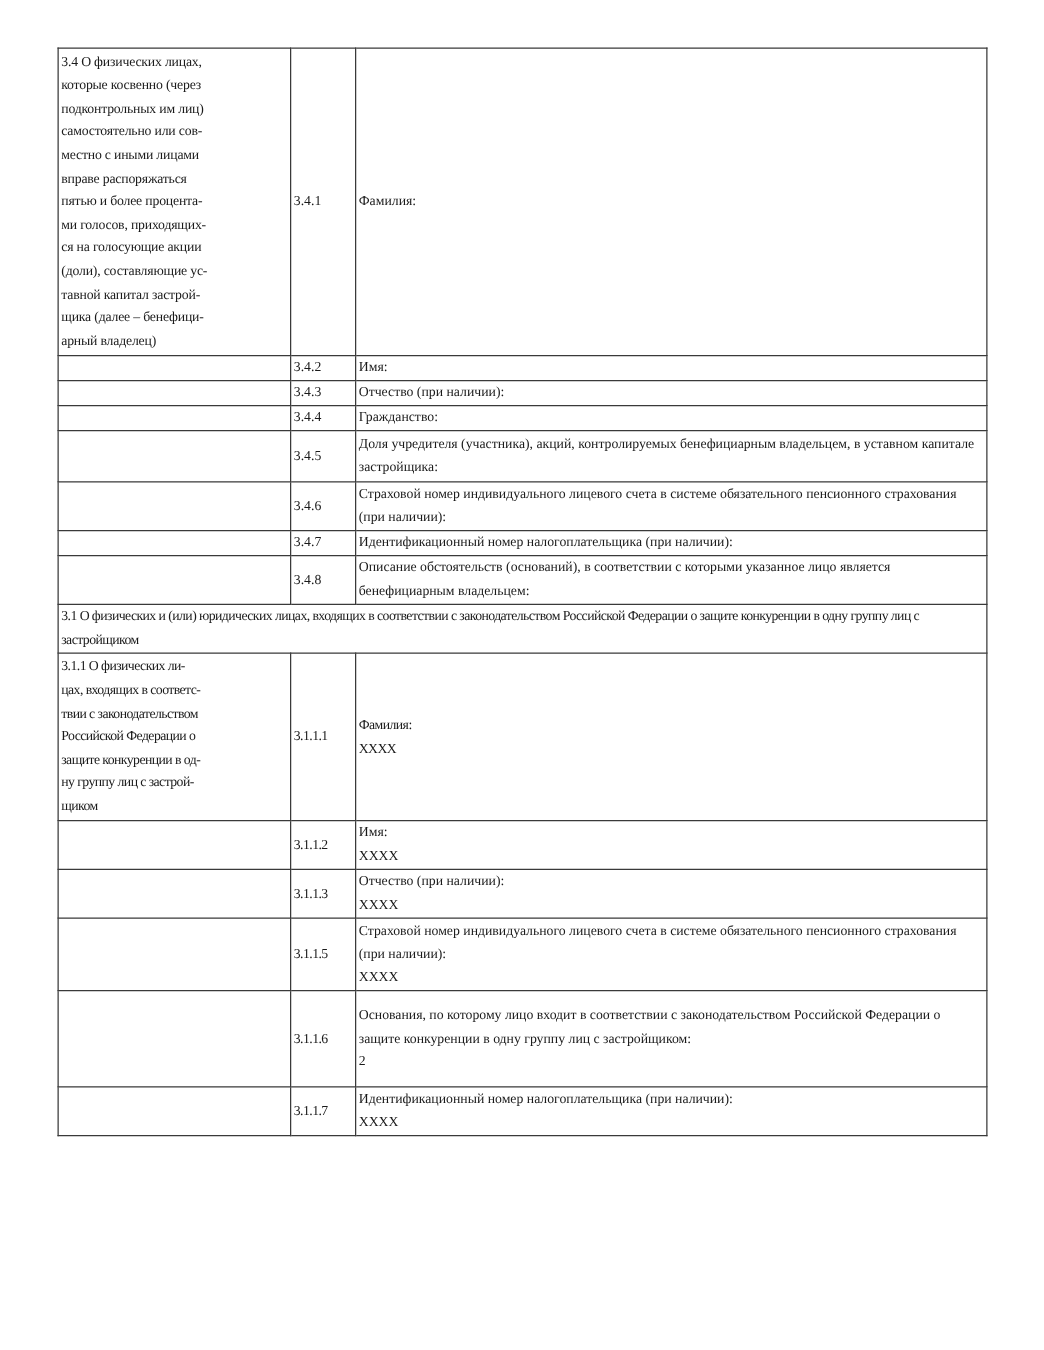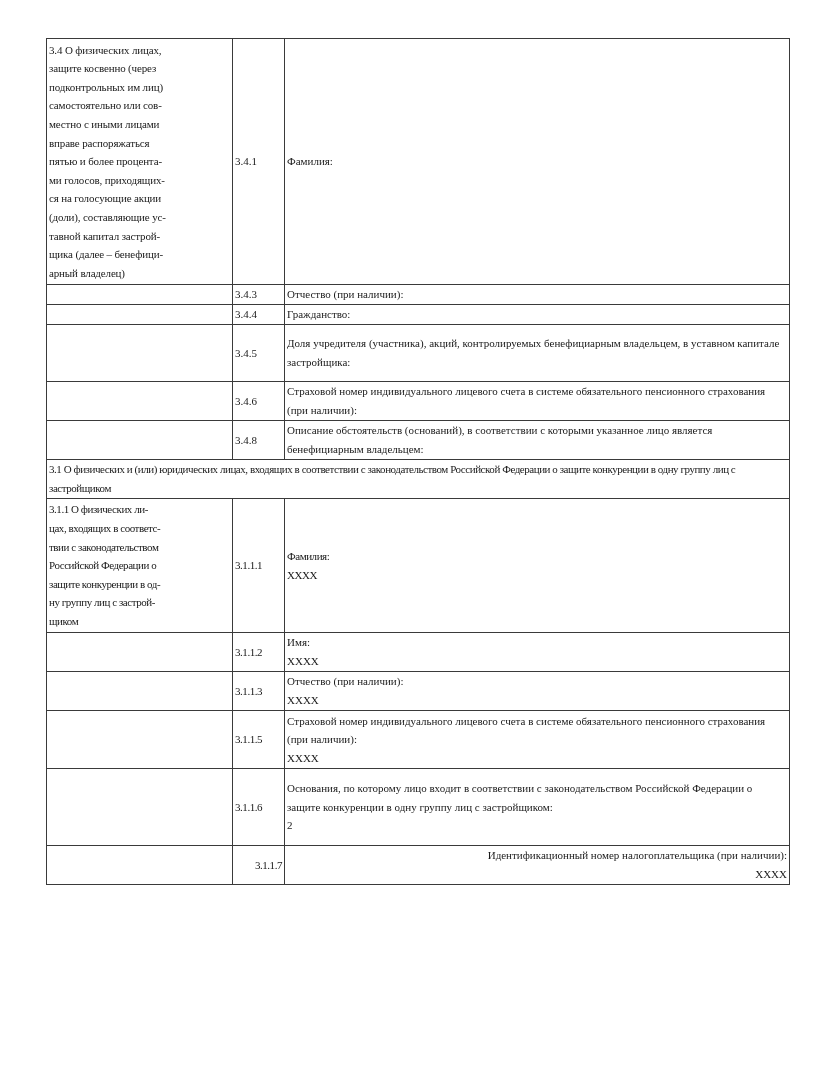--- a/index.html
+++ b/index.html
@@ -18,55 +18,65 @@
   .cond { letter-spacing: -0.45px; }
 </style>
 </head>
 <body>
 
 <table class="doc">
   <tbody>
     <tr style="height:246px;">
       <td class="c1 desc t1">
         <span class="label">3.4 О физических лицах,</span>
-        <span class="label">защите косвенно (через</span>
+        <span class="label">которые косвенно (через</span>
         <span class="label">подконтрольных им лиц)</span>
         <span class="label">самостоятельно или сов-</span>
         <span class="label">местно с иными лицами</span>
         <span class="label">вправе распоряжаться</span>
         <span class="label">пятью и более процента-</span>
         <span class="label">ми голосов, приходящих-</span>
         <span class="label">ся на голосующие акции</span>
         <span class="label">(доли), составляющие ус-</span>
         <span class="label">тавной капитал застрой-</span>
         <span class="label">щика (далее – бенефици-</span>
         <span class="label">арный владелец)</span>
       </td>
       <td class="c2">3.4.1</td>
       <td class="c3">Фамилия:</td>
     </tr>
     <tr style="height:20px;">
       <td class="c1"></td>
+      <td class="c2">3.4.2</td>
+      <td class="c3">Имя:</td>
+    </tr>
+    <tr style="height:20px;">
+      <td class="c1"></td>
       <td class="c2">3.4.3</td>
       <td class="c3">Отчество (при наличии):</td>
     </tr>
     <tr style="height:20px;">
       <td class="c1"></td>
       <td class="c2">3.4.4</td>
       <td class="c3">Гражданство:</td>
     </tr>
-    <tr style="height:57px;">
+    <tr style="height:41px;">
       <td class="c1"></td>
       <td class="c2">3.4.5</td>
       <td class="c3">Доля учредителя (участника), акций, контролируемых бенефициарным владельцем, в уставном капитале застройщика:</td>
     </tr>
     <tr style="height:39px;">
       <td class="c1"></td>
       <td class="c2">3.4.6</td>
       <td class="c3">Страховой номер индивидуального лицевого счета в системе обязательного пенсионного страхования (при наличии):</td>
+    </tr>
+    <tr style="height:20px;">
+      <td class="c1"></td>
+      <td class="c2">3.4.7</td>
+      <td class="c3">Идентификационный номер налогоплательщика (при наличии):</td>
     </tr>
     <tr style="height:39px;">
       <td class="c1"></td>
       <td class="c2">3.4.8</td>
       <td class="c3">Описание обстоятельств (оснований), в соответствии с которыми указанное лицо является бенефициарным владельцем:</td>
     </tr>
     <tr style="height:39px;">
       <td colspan="3" class="cond">3.1 О физических и (или) юридических лицах, входящих в соответствии с законодательством Российской Федерации о защите конкуренции в одну группу лиц с застройщиком</td>
     </tr>
     <tr style="height:134px;">
@@ -110,21 +120,21 @@
       </td>
     </tr>
     <tr style="height:77px;">
       <td class="c1"></td>
       <td class="c2 cond">3.1.1.6</td>
       <td class="c3">
         <span class="label">Основания, по которому лицо входит в соответствии с законодательством Российской Федерации о защите конкуренции в одну группу лиц с застройщиком:</span>
         <span class="value">2</span>
       </td>
     </tr>
-    <tr style="height:39px;text-align:right;">
+    <tr style="height:39px;">
       <td class="c1"></td>
       <td class="c2 cond">3.1.1.7</td>
       <td class="c3">
         <span class="label">Идентификационный номер налогоплательщика (при наличии):</span>
         <span class="value">XXXX</span>
       </td>
     </tr>
   </tbody>
 </table>
 

